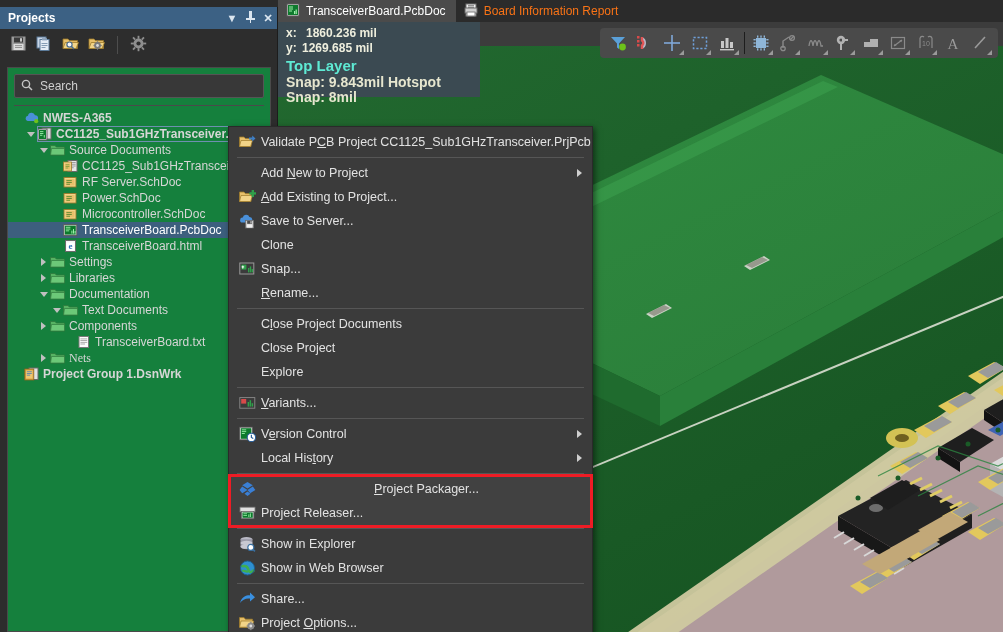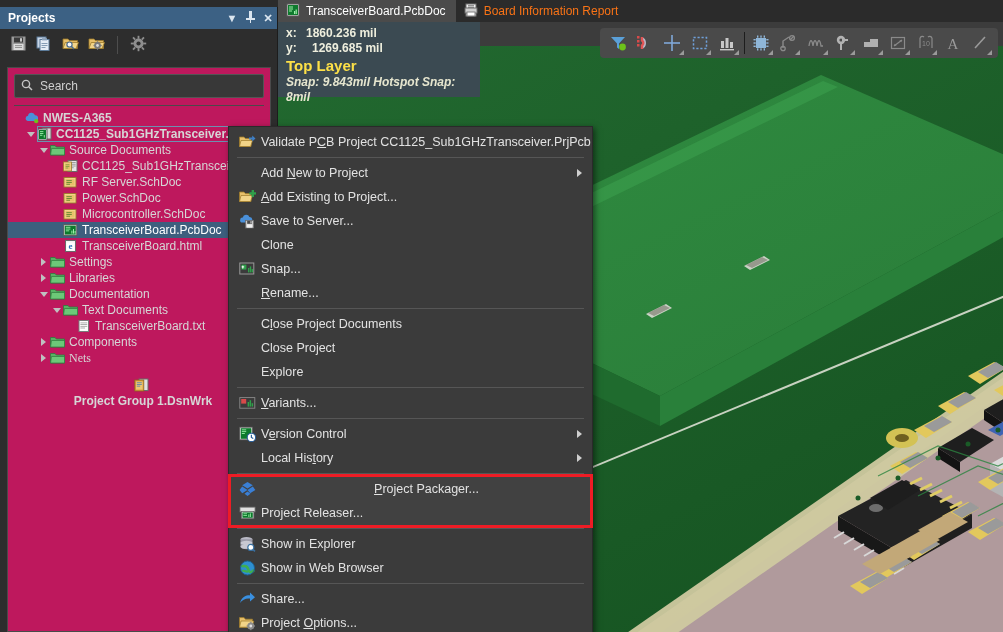--- a/index.html
+++ b/index.html
@@ -77,21 +77,21 @@
     height: 32px; display: flex; align-items: center;
     padding-left: 10px; gap: 9px;
     background: #2d2d2d;
   }
   .pt-sep { width:1px; height:18px; background:#4d4d4d; margin: 0 3px; }
 
   .tree-box {
     position: absolute; left: 7px; top: 60px;
     width: 264px; height: 565px;
     border: 1px solid #4a4a4a;
-    background: #be185d;
+    background: #15803d;
     box-sizing: border-box;
     overflow: hidden;
   }
   .search-row { padding: 6px 6px 4px 6px; }
   .search-input {
     display: flex; align-items: center;
     height: 22px;
     background: #383838;
     border: 1px solid #555;
     border-radius: 2px;
@@ -155,22 +155,22 @@
     position: absolute; left: 278px; top: 22px;
     width: 202px; height: 75px;
     background: #3b4a52;
     color: #e8e8d8;
     font-size: 12px;
     padding: 4px 8px 0 8px;
     box-sizing: border-box;
     line-height: 15px;
   }
   .status-pop .k { font-weight: bold; color:#eeeedd; }
-  .status-pop .layer { color: #fde047; font-weight: bold; font-size: 15px; line-height: 19px; }
-  .status-pop .snap { font-size: 12px; font-weight: bold; color:#e6e6cf;font-style:italic; }
+  .status-pop .layer { color: #5eead4; font-weight: bold; font-size: 15px; line-height: 19px; }
+  .status-pop .snap { font-size: 14px; font-weight: bold; color:#e6e6cf; }
 
   
   .ctxmenu {
     position: absolute; left: 228px; top: 126px;
     width: 365px;
     background: #3b3b3b;
     border: 1px solid #2a2a2a;
     box-shadow: 2px 2px 6px rgba(0,0,0,.5);
     padding: 3px 0 4px 0;
     box-sizing: border-box;
@@ -630,21 +630,21 @@
     </div>
   </div>
 
   <div class="status-pop">
     <div>
       <span class="k">x:</span>
       <span class="k" style="margin-left:6px">1860.236 mil</span>
     </div>
     <div>
       <span class="k">y:</span>
-      <span class="k" style="margin-left:12px">1269.685 mil</span>
+      <span class="k" style="margin-left:2px">1269.685 mil</span>
     </div>
     <div class="layer">Top Layer</div>
     <div class="snap">Snap: 9.843mil Hotspot Snap: 8mil</div>
   </div>
 
   <div class="panel">
 
     <div class="panel-title">
       <span>Projects</span>
       <span class="spacer"></span>
@@ -933,62 +933,62 @@
               <i></i>
             </span>
             <span class="ticon">
               <svg width="15" height="14" viewBox="0 0 15 14">
                 <path d="M0.5,2.5 L5,2.5 L6.3,4 L14.5,4 L14.5,12 L0.5,12 Z" fill="#57b363" stroke="#2e7a3c" stroke-width="0.8"></path>
                 <path d="M1.5,5.5 L14.5,5.5 L14.5,12 L0.5,12 Z" fill="#6cc878" stroke="#2e7a3c" stroke-width="0.7"></path>
               </svg>
             </span>
             <span class="lbl">Text Documents</span>
           </div>
+          <div class="trow" style="padding-left: 30px;">
+            <span class="twist closed">
+              <i></i>
+            </span>
+            <span class="ticon">
+              <svg width="15" height="14" viewBox="0 0 15 14">
+                <path d="M0.5,2.5 L5,2.5 L6.3,4 L14.5,4 L14.5,12 L0.5,12 Z" fill="#57b363" stroke="#2e7a3c" stroke-width="0.8"></path>
+                <path d="M1.5,5.5 L14.5,5.5 L14.5,12 L0.5,12 Z" fill="#6cc878" stroke="#2e7a3c" stroke-width="0.7"></path>
+              </svg>
+            </span>
+            <span class="lbl">Components</span>
+          </div>
           <div class="trow" style="padding-left: 56px;">
             <span class="twist ">
               <i></i>
             </span>
             <span class="ticon">
               <svg width="15" height="14" viewBox="0 0 15 14">
                 <rect x="3" y="1.5" width="9.5" height="11" fill="#fcfcfc" stroke="#7a7a7a"></rect>
                 <g fill="#9a9a9a">
                   <rect x="4.4" y="3.5" width="6.8" height="0.8"></rect>
                   <rect x="4.4" y="5.2" width="6.8" height="0.8"></rect>
                   <rect x="4.4" y="6.9" width="6.8" height="0.8"></rect>
                   <rect x="4.4" y="8.6" width="4.6" height="0.8"></rect>
                 </g>
               </svg>
             </span>
             <span class="lbl">TransceiverBoard.txt</span>
           </div>
-          <div class="trow" style="padding-left: 30px;">
+          <div class="trow" style="padding-left: 30px; font-family: Liberation Serif, serif;">
             <span class="twist closed">
               <i></i>
             </span>
             <span class="ticon">
               <svg width="15" height="14" viewBox="0 0 15 14">
                 <path d="M0.5,2.5 L5,2.5 L6.3,4 L14.5,4 L14.5,12 L0.5,12 Z" fill="#57b363" stroke="#2e7a3c" stroke-width="0.8"></path>
                 <path d="M1.5,5.5 L14.5,5.5 L14.5,12 L0.5,12 Z" fill="#6cc878" stroke="#2e7a3c" stroke-width="0.7"></path>
               </svg>
             </span>
-            <span class="lbl">Components</span>
-          </div>
-          <div class="trow" style="padding-left: 30px; font-family: Liberation Serif, serif;">
-            <span class="twist closed">
-              <i></i>
-            </span>
-            <span class="ticon">
-              <svg width="15" height="14" viewBox="0 0 15 14">
-                <path d="M0.5,2.5 L5,2.5 L6.3,4 L14.5,4 L14.5,12 L0.5,12 Z" fill="#57b363" stroke="#2e7a3c" stroke-width="0.8"></path>
-                <path d="M1.5,5.5 L14.5,5.5 L14.5,12 L0.5,12 Z" fill="#6cc878" stroke="#2e7a3c" stroke-width="0.7"></path>
-              </svg>
-            </span>
             <span class="lbl">Nets</span>
           </div>
-          <div class="trow bold" style="padding-left: 4px; flex-direction: column;">
+          <div class="trow bold" style="padding-left: 4px;">
             <span class="twist ">
               <i></i>
             </span>
             <span class="ticon">
               <svg width="15" height="14" viewBox="0 0 15 14">
                 <rect x="5" y="1" width="9" height="11.5" fill="#e2e2e2" stroke="#6a6a6a"></rect>
                 <rect x="0.8" y="2" width="9" height="11" fill="#d9a03e" stroke="#8c6420" stroke-width="0.8"></rect>
                 <rect x="2" y="3.4" width="6.6" height="8.2" fill="#eec772"></rect>
                 <g fill="#5f86ad">
                   <rect x="2.8" y="4.3" width="5" height="0.9"></rect>

